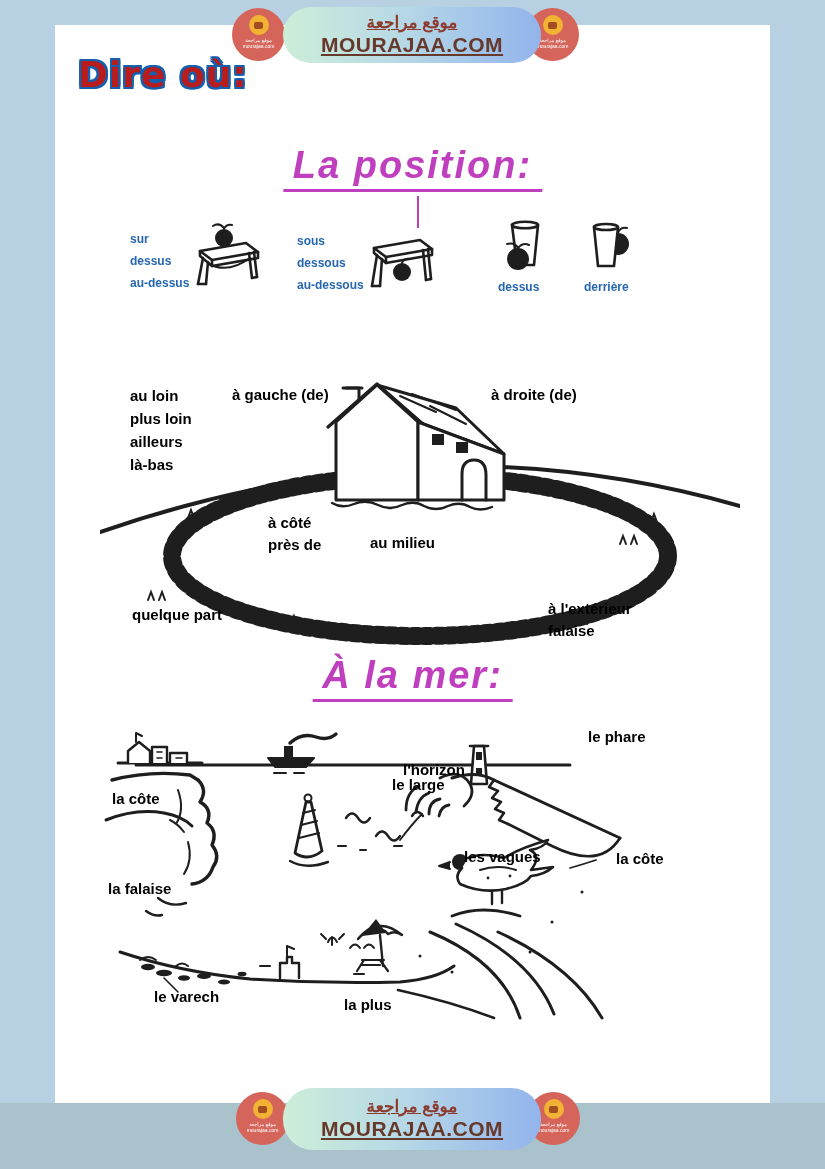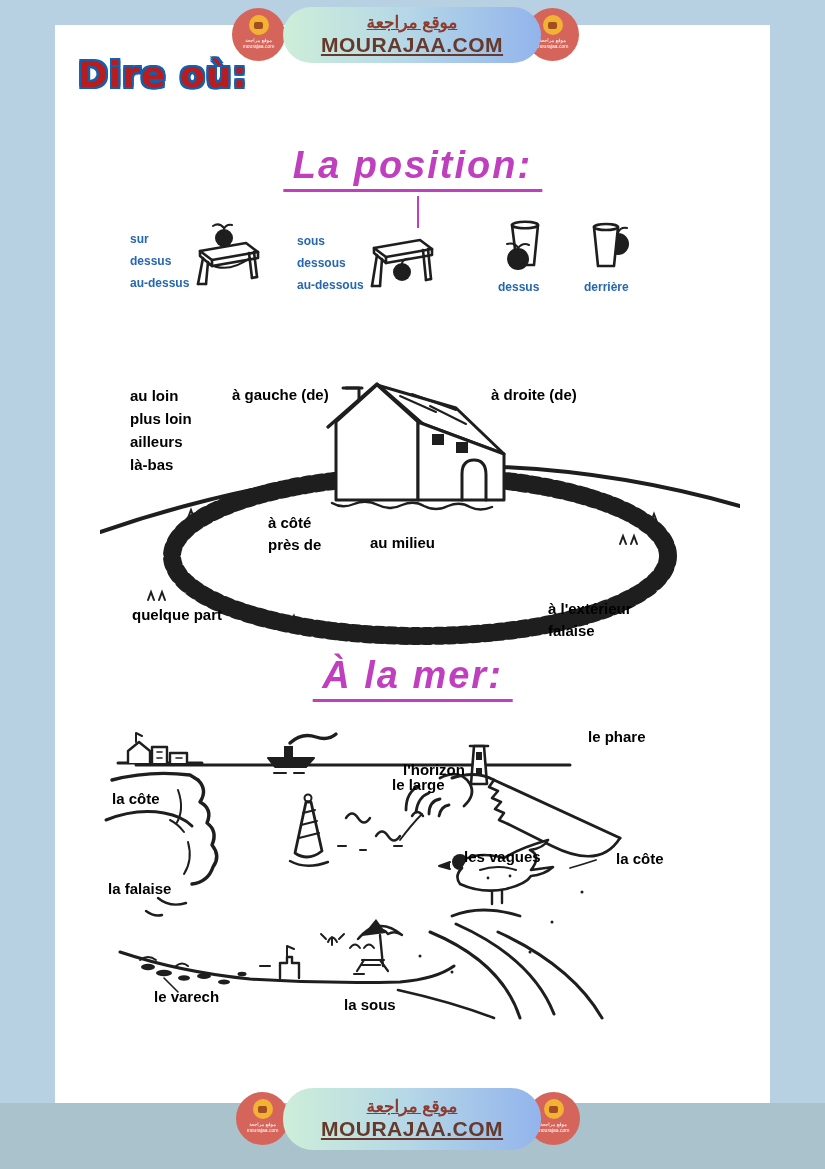--- a/index.html
+++ b/index.html
@@ -298,21 +298,21 @@
     </g>
   </svg>
   <div class="scene-label" style="left:303px;top:10px;margin-top:29px;">l'horizon</div>
   <div class="scene-label" style="left:488px;top:6px;">le phare</div>
   <div class="scene-label" style="left:292px;top:54px;">le large</div>
   <div class="scene-label" style="left:12px;top:68px;">la côte</div>
   <div class="scene-label" style="left:8px;top:118px;margin-top:40px;">la falaise</div>
   <div class="scene-label" style="left:364px;top:126px;">les vagues</div>
   <div class="scene-label" style="left:516px;top:128px;">la côte</div>
   <div class="scene-label" style="left:54px;top:266px;">le varech</div>
-  <div class="scene-label" style="left:244px;top:274px;">la sous</div>
+  <div class="scene-label" style="left:244px;top:274px;">la plus</div>
 </div>
 
 <div class="banner-pill" style="left:283px;top:1088px;height:62px;">
   <div class="banner-arabic">موقع مراجعة</div>
   <div class="banner-domain">MOURAJAA.COM</div>
 </div>
 <div class="badge" style="left:236px;top:1092px;">
   <div class="badge-disc">
       <div class="badge-glyph"></div>
     </div>

